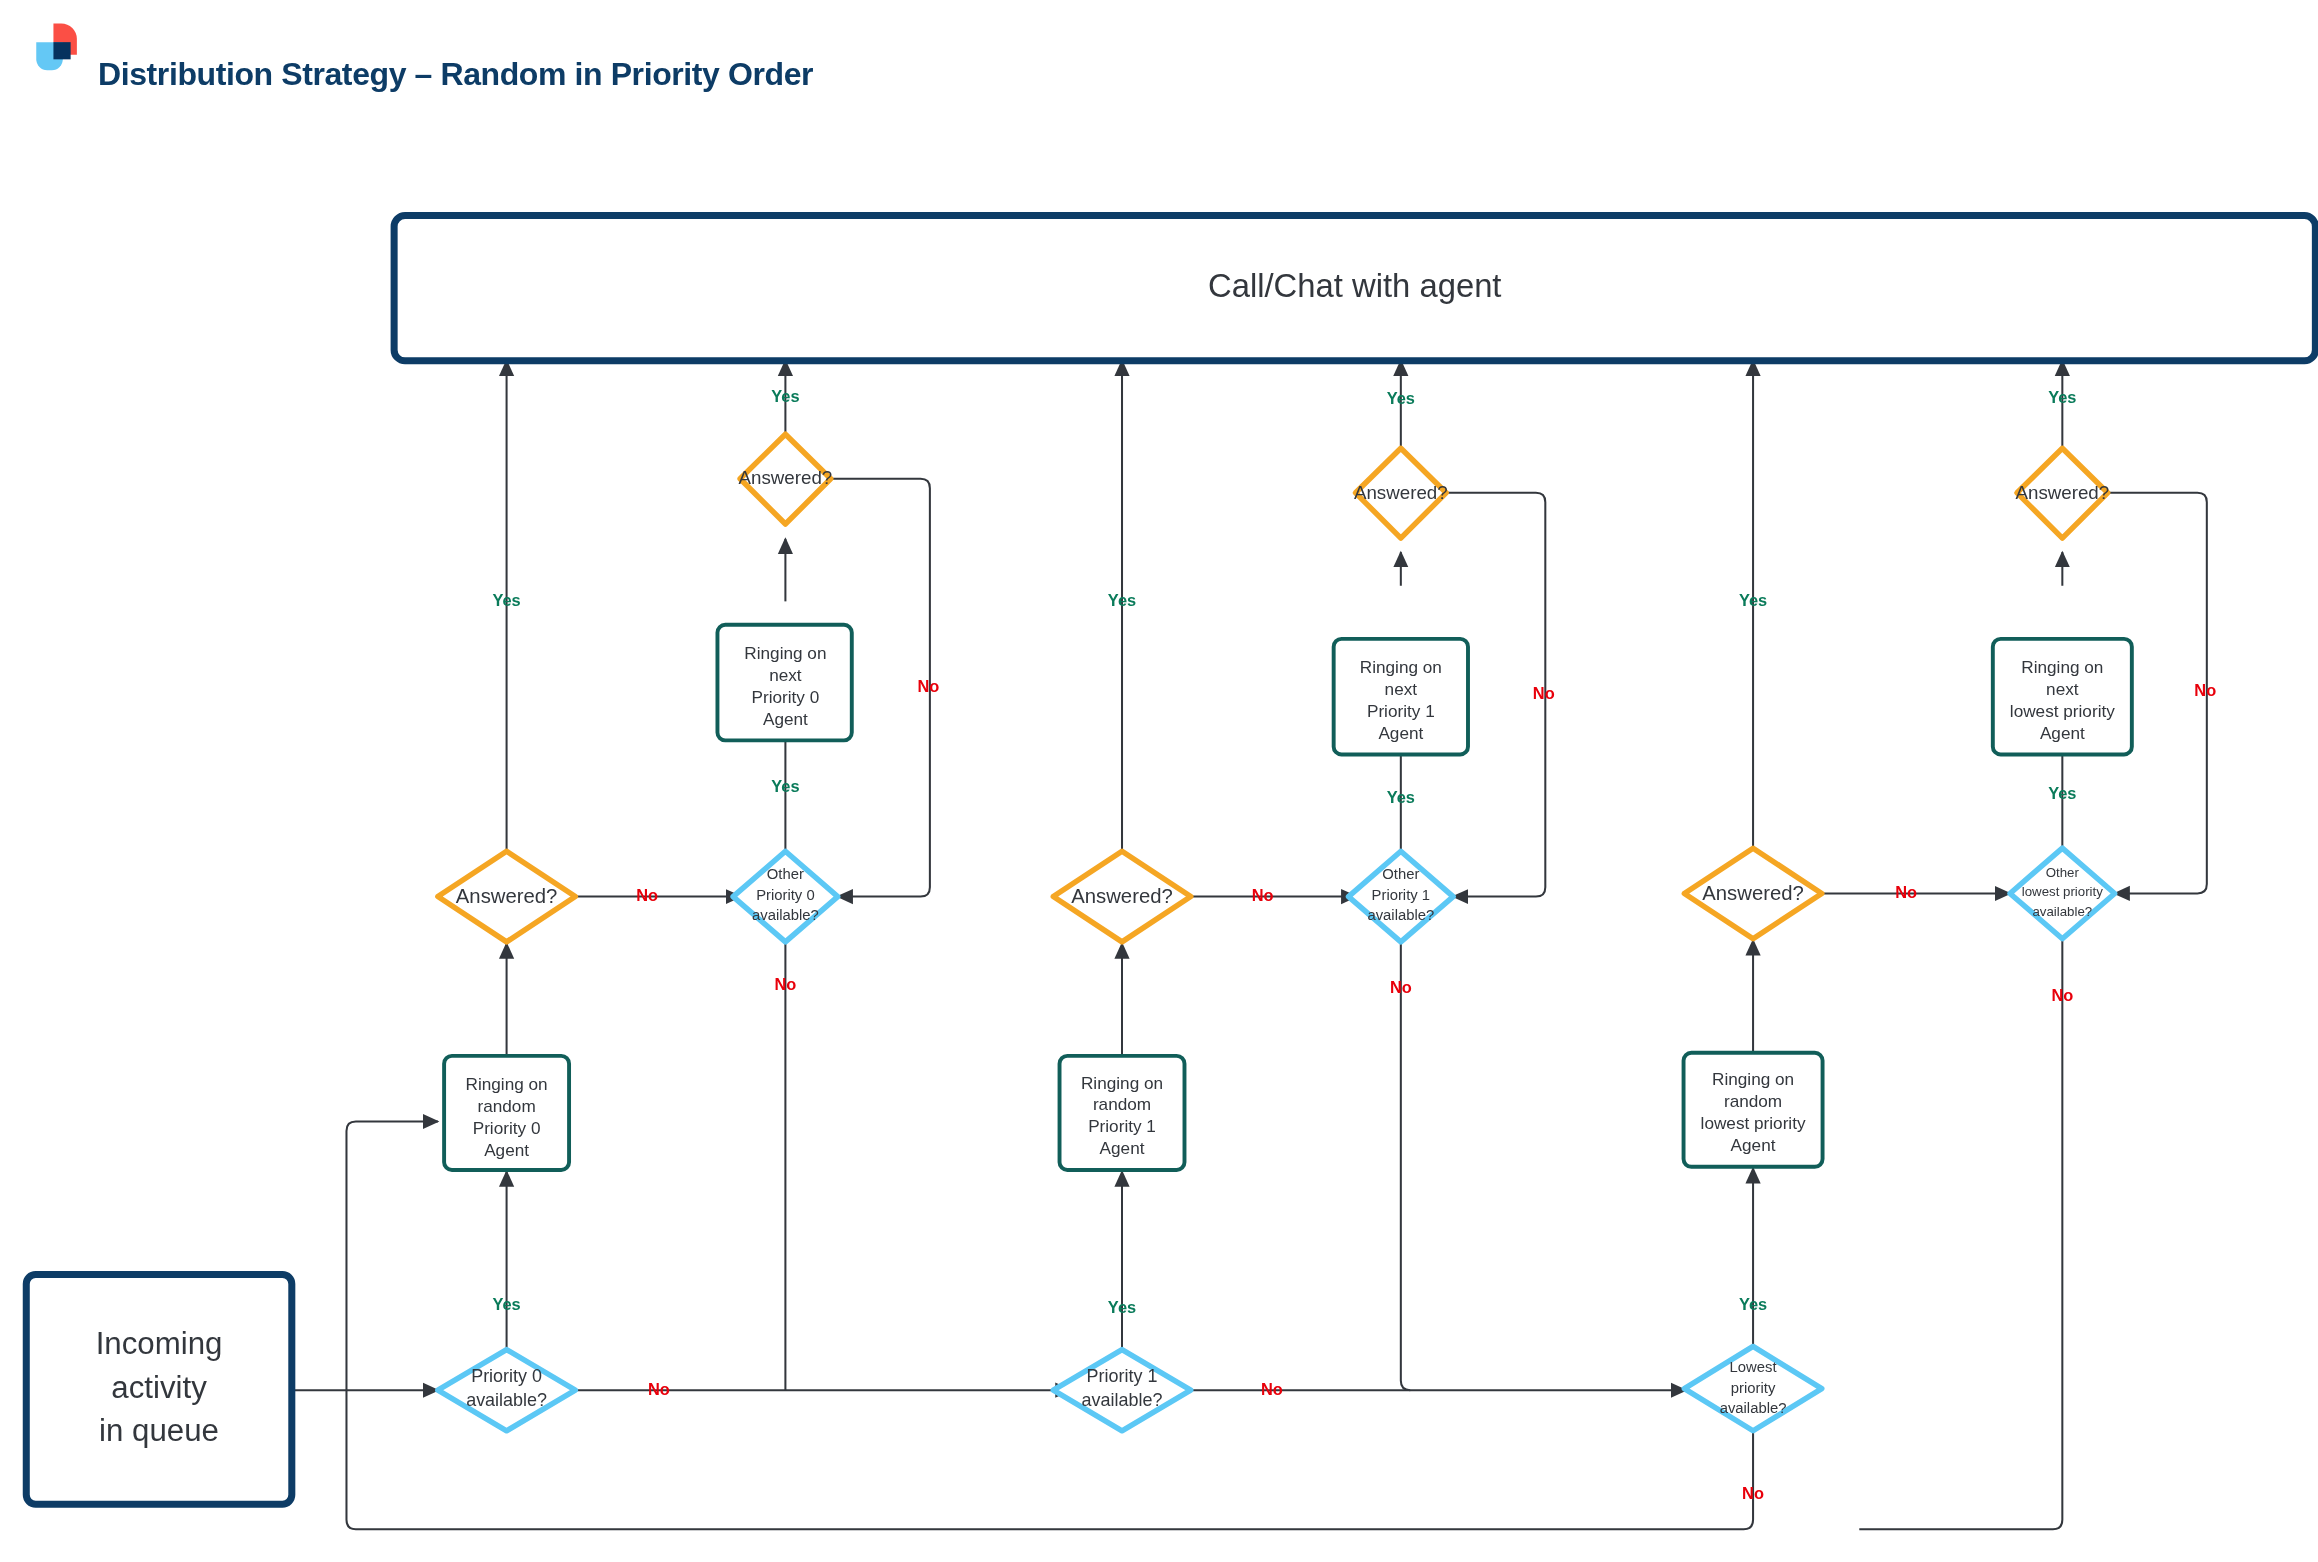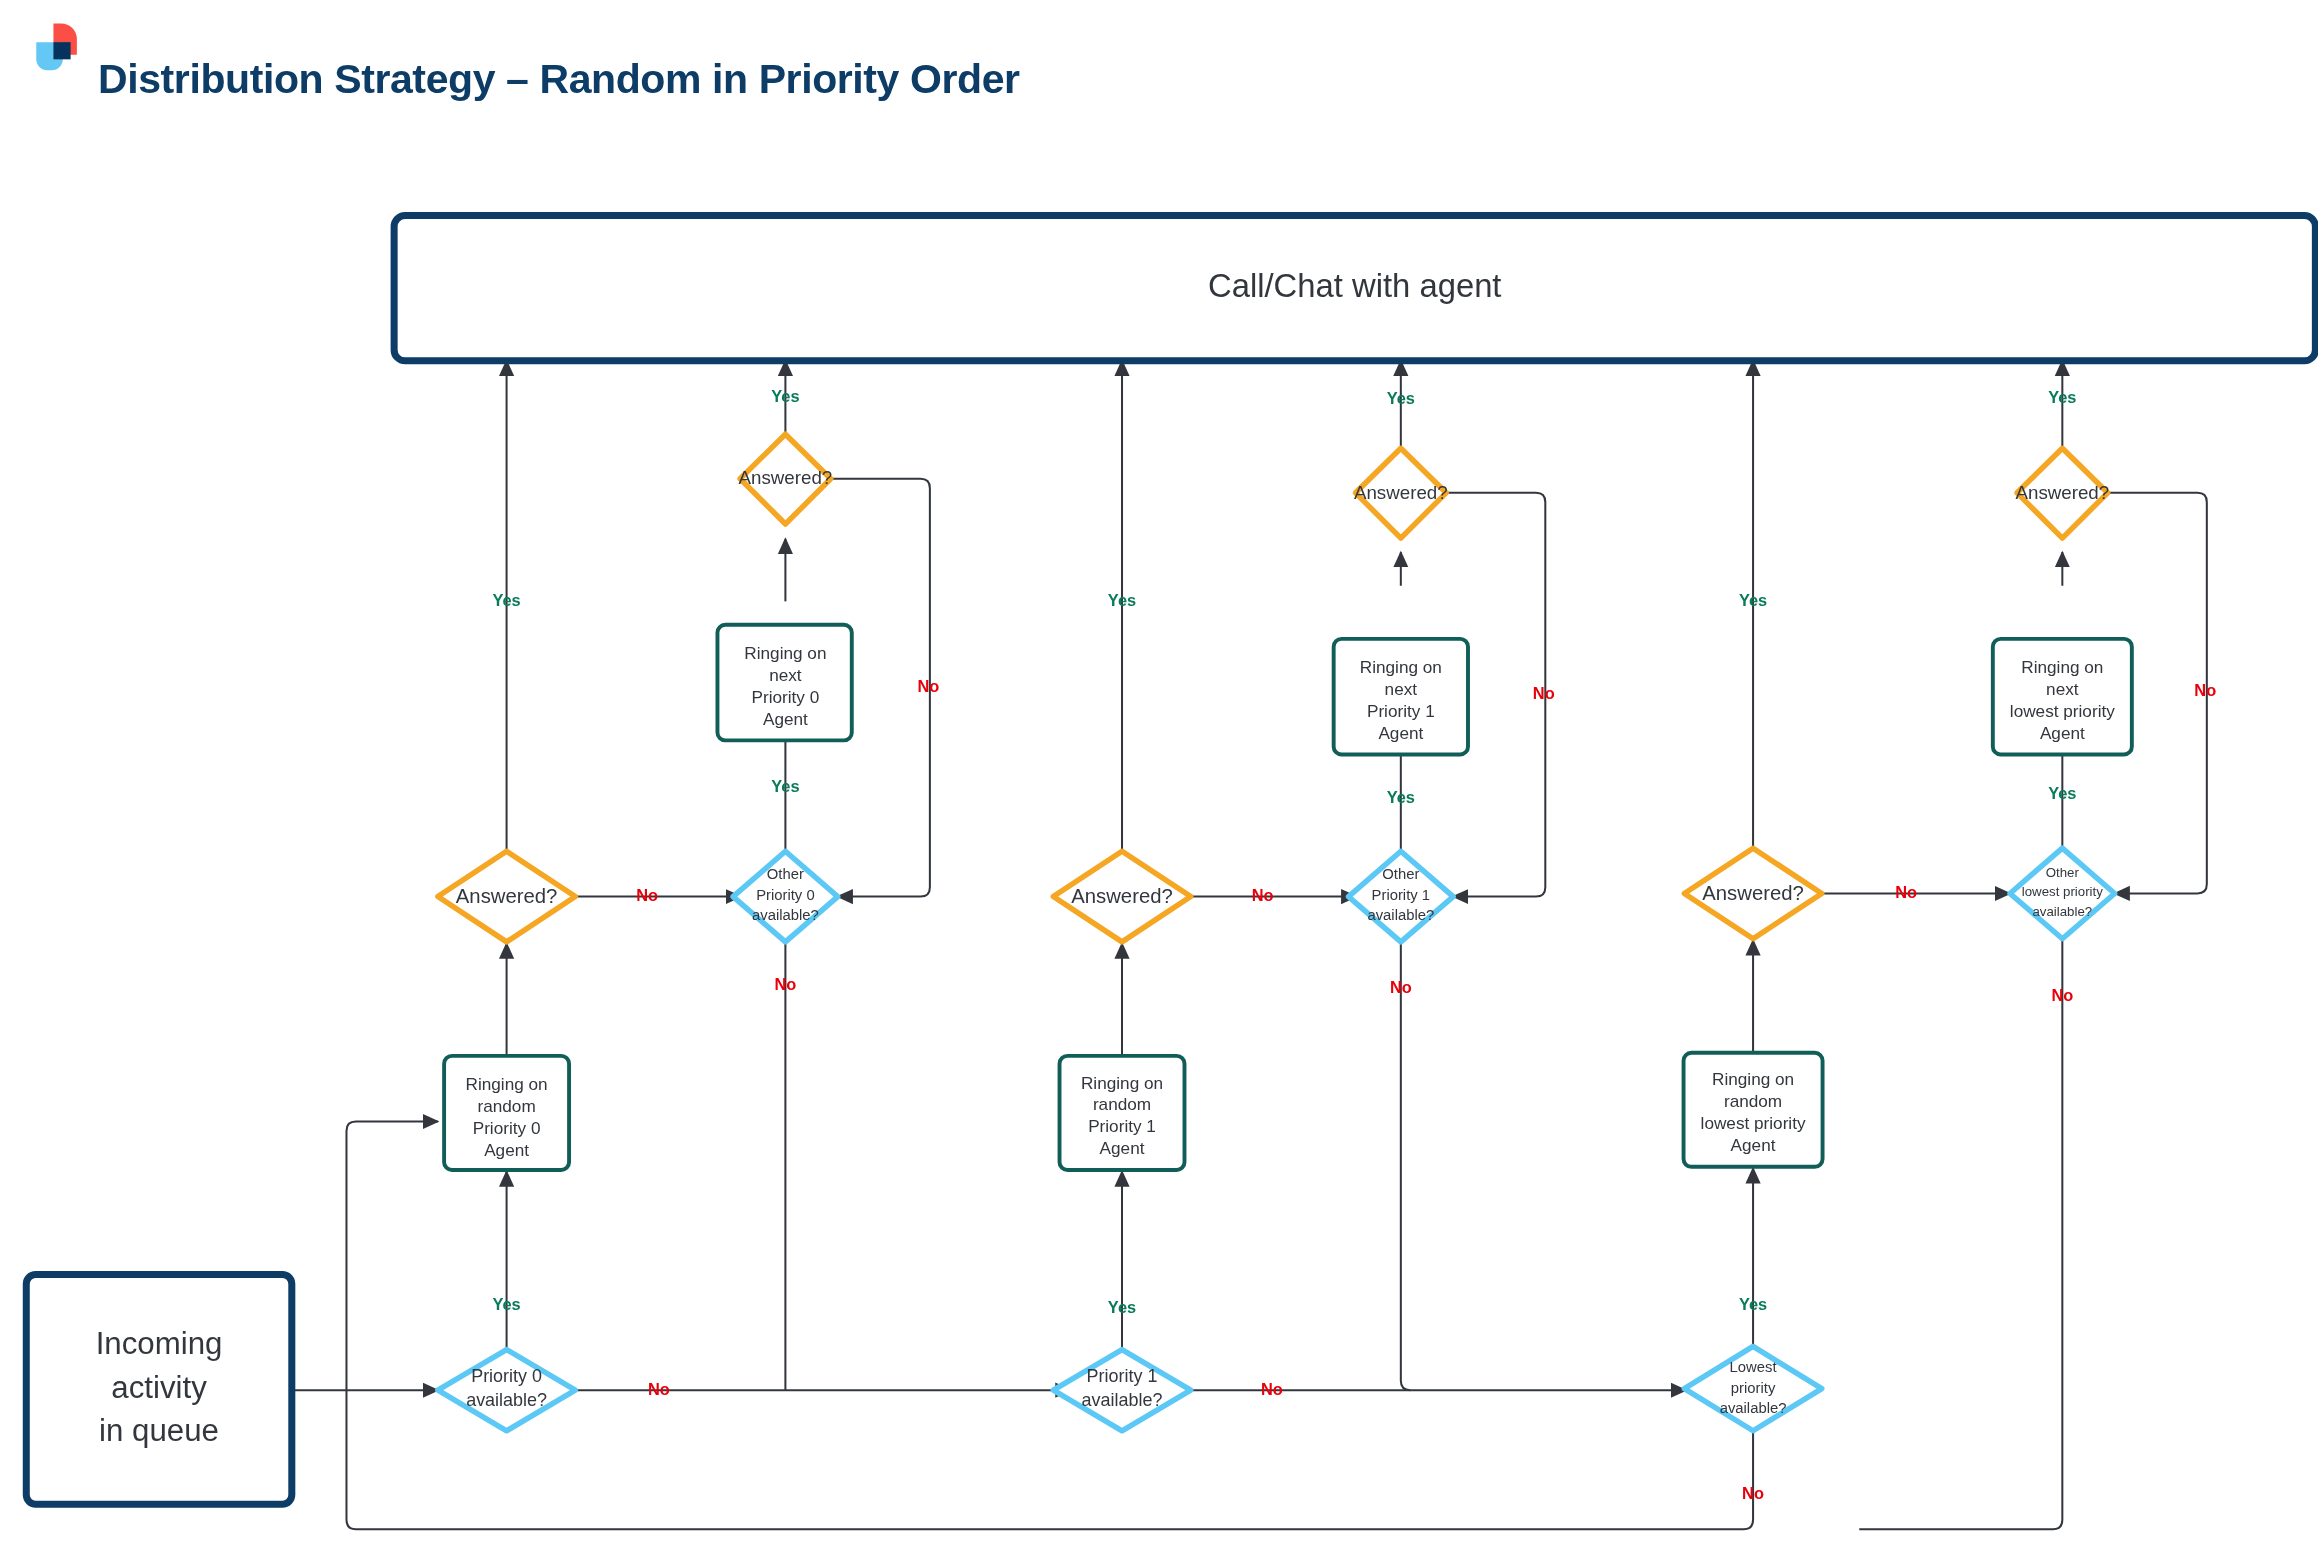--- a/index.html
+++ b/index.html
@@ -18,21 +18,21 @@
     position: absolute;
     left: 30px;
     top: 17px;
     width: 50px;
     height: 55px;
   }
   #page-title {
     position: absolute;
     left: 98px;
     top: 56px;
-    font-size: 41px;
+    font-size: 32px;
     font-weight: bold;
     color: #0d3c66;
     letter-spacing: -0.4px;
     white-space: nowrap;
   }
   #flow {
     position: absolute;
     left: 0;
     top: 0;
     width: 2319px;

